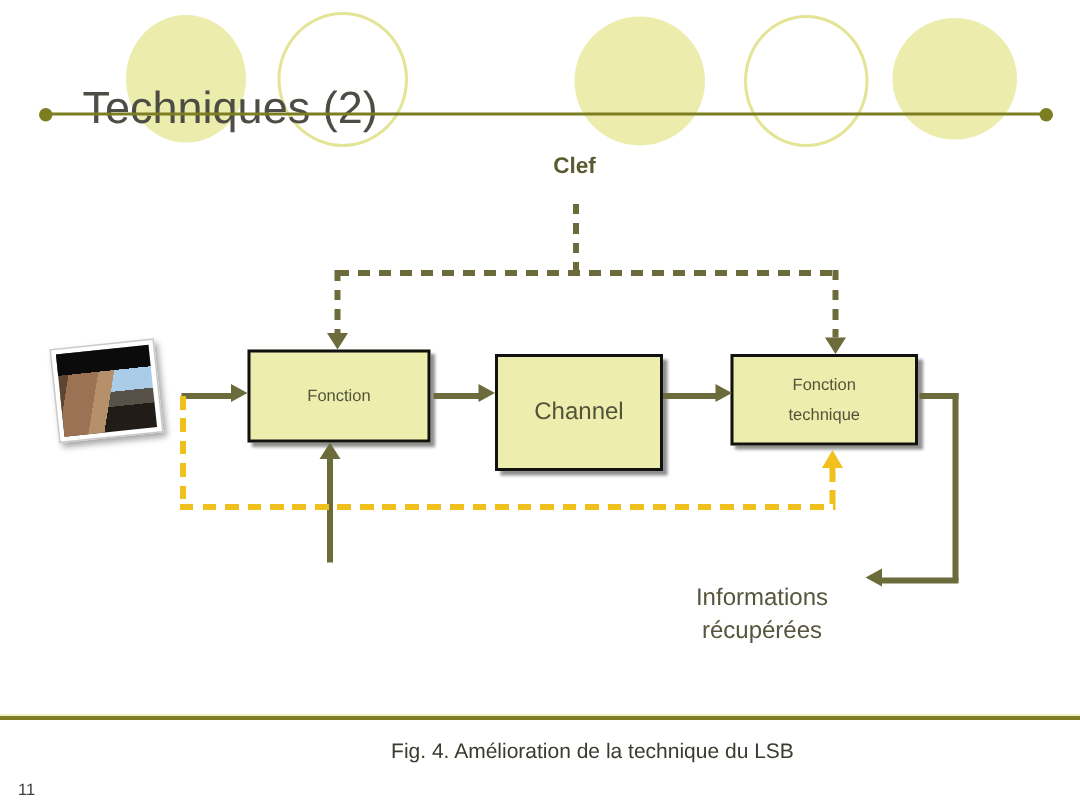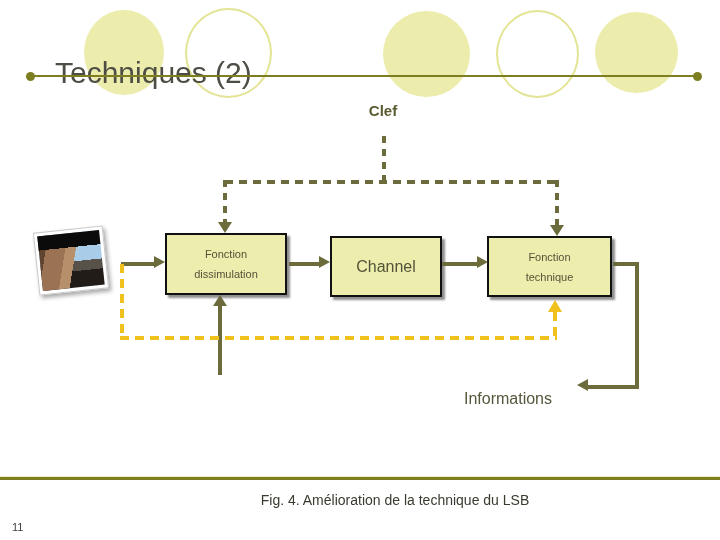--- a/index.html
+++ b/index.html
@@ -51,21 +51,21 @@
   .head.up{border-left:7px solid transparent;border-right:7px solid transparent;border-bottom:11px solid var(--olive);}
   .head.gold-up{border-left:7px solid transparent;border-right:7px solid transparent;border-bottom:12px solid var(--gold);}
   
   .dbox{
     position:absolute;background:var(--box-fill);border:2px solid #111;
     box-shadow:3px 3px 2px #8f8f8f;display:flex;flex-direction:column;
     justify-content:center;align-items:center;font-size:11px;line-height:20px;
     color:#53533a;text-align:center;
   }
   .box-dissimulation{left:165px;top:233px;width:122px;height:62px;}
-  .box-channel{left:330px;top:236px;width:112px;height:61px;font-size:16px;text-align:center;}
+  .box-channel{left:330px;top:236px;width:112px;height:78px;font-size:16px;text-align:center;}
   .box-extraction{left:487px;top:236px;width:125px;height:61px;}
   
   .clef-label{position:absolute;left:342px;top:102px;width:82px;text-align:center;
     font-size:15px;font-weight:bold;color:#5a5a30;}
   .flow-label{position:absolute;text-align:center;font-size:16px;line-height:22px;color:var(--label-olive);}
   .label-input{left:130px;top:387px;width:180px;}
   .label-output{left:420px;top:388px;width:176px;}
   
   .photo{
     position:absolute;left:36px;top:229px;width:70px;height:63px;
@@ -109,21 +109,20 @@
   <div class="head down" style="left:218px;top:222px;"></div>
   <div class="dash-v" style="left:555px;top:180px;height:45px;"></div>
   <div class="head down" style="left:550px;top:225px;"></div>
 
   <div class="photo">
     <div class="photo-inner"></div>
   </div>
 
   <div class="dbox box-dissimulation">
     <span>Fonction</span>
-    <span>dissimulation</span>
   </div>
   <div class="dbox box-channel">
     <span>Channel</span>
   </div>
   <div class="dbox box-extraction">
     <span>Fonction</span>
     <span>technique</span>
   </div>
 
   <div class="sol-h" style="left:121px;top:262px;width:34px;"></div>
@@ -143,19 +142,20 @@
   <div class="sol-h" style="left:588px;top:385px;width:51px;"></div>
   <div class="head left" style="left:577px;top:379px;"></div>
 
   <div class="gdash-v" style="left:120px;top:264px;height:74px;"></div>
   <div class="gdash-h" style="left:120px;top:336px;width:437px;"></div>
   <div class="gdash-v" style="left:553px;top:312px;height:26px;"></div>
   <div class="head gold-up" style="left:548px;top:300px;"></div>
 
   <div class="flow-label label-output">
     <div>Informations</div>
+    <div>récupérées</div>
   </div>
 
   <div class="footer-rule"></div>
   <div class="caption">Fig. 4. Amélioration de la technique du LSB</div>
   <div class="page-number">11</div>
 
 </div>
 
 </body></html>

